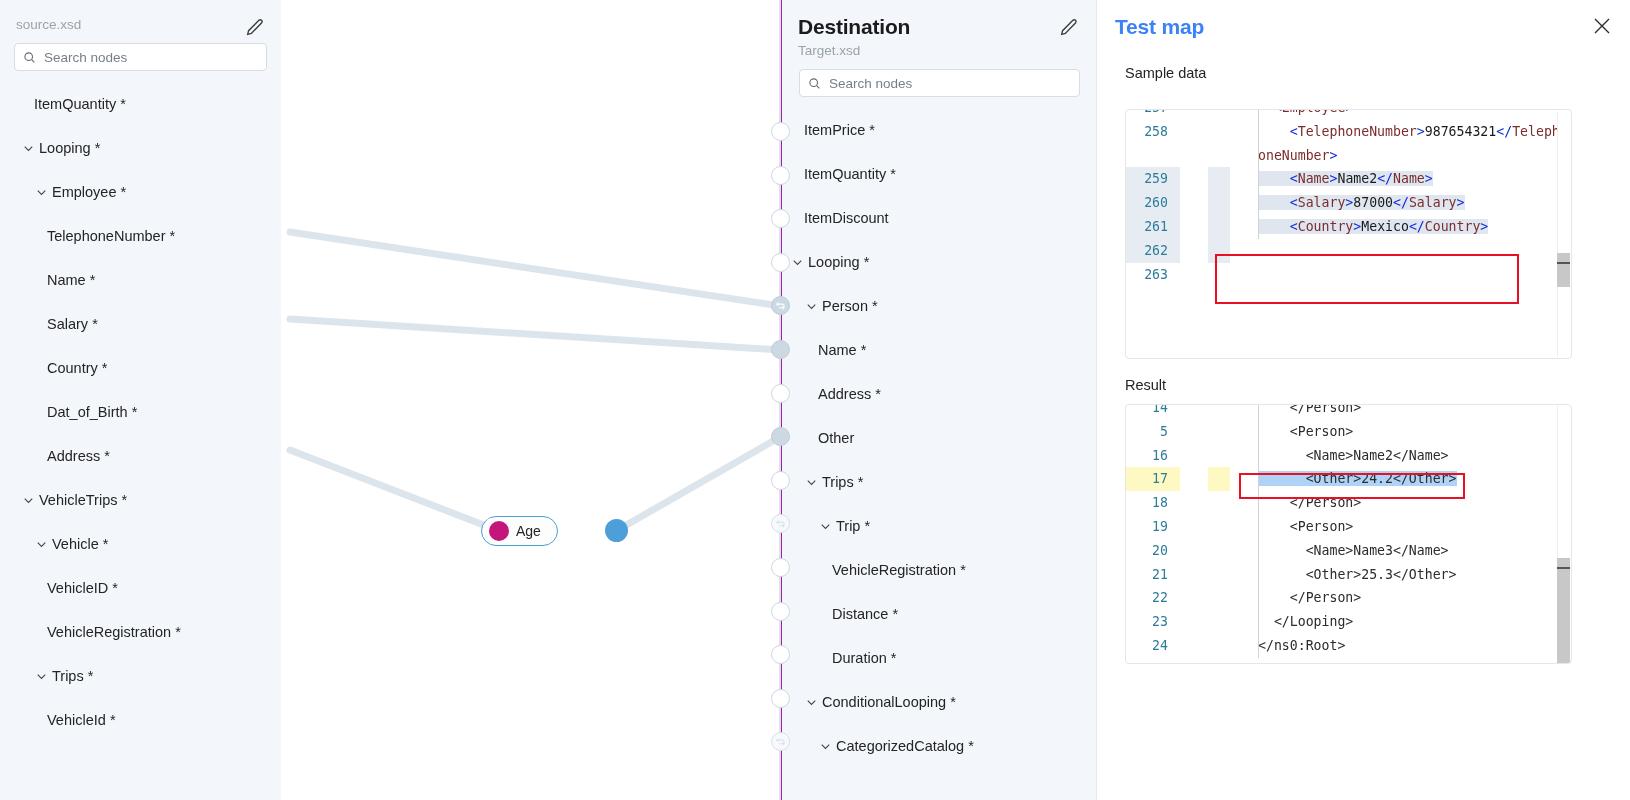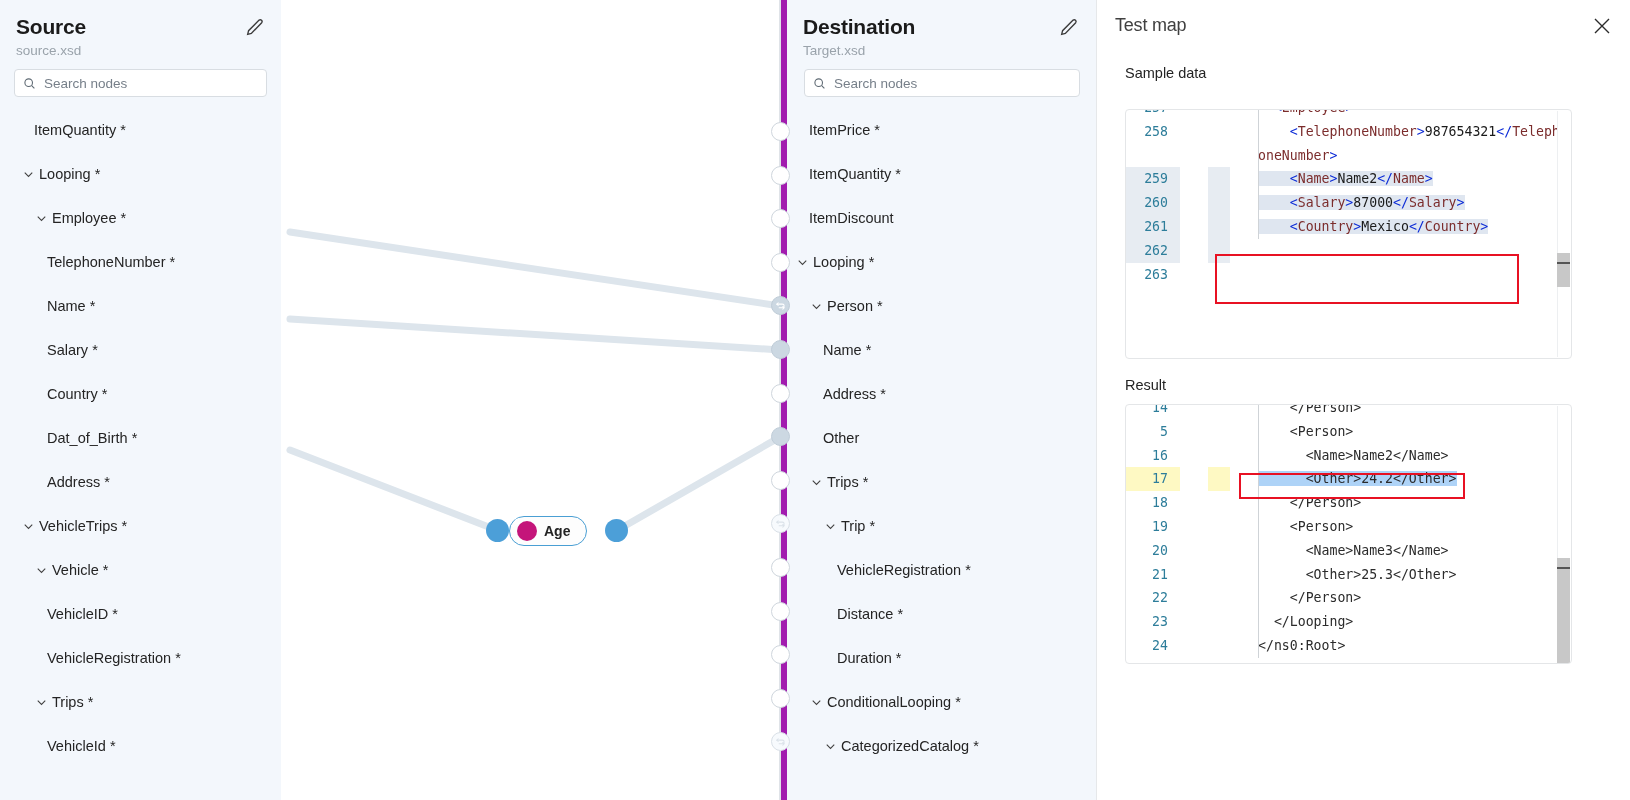--- a/index.html
+++ b/index.html
@@ -11,21 +11,21 @@
   }
   #app { position: relative; width: 1630px; height: 800px; }
 
   
   .schema-panel {
     position: absolute; top: 0; height: 800px;
     background: #f3f7fc;
     overflow: hidden;
   }
   #source-panel { left: 0; width: 281px; }
-  #dest-panel  { left: 781px; width: 315px; border-left: 6px solid #a21caf; }
+  #dest-panel  { left: 781px; width: 315px; border-left: 1px solid #a21caf; }
 
   .panel-head { padding: 14px 16px 0 16px; position: relative; }
   .panel-title {
     font-size: 21px; font-weight: 600; color: #1b1b1b;
     letter-spacing: -0.2px; line-height: 26px;
   }
   .panel-sub { font-size: 13.5px; color: #9aa3ab; margin-top: 2px; line-height: 18px; }
   .edit-icon {
     position: absolute; top: 16px; right: 15px;
     width: 22px; height: 22px; cursor: pointer; color: #3b3b3b;
@@ -99,21 +99,21 @@
   }
 
   
   #testmap {
     position: absolute; left: 1096px; top: 0;
     width: 534px; height: 800px; background: #fff;
     border-left: 1px solid #e6e8ea;
   }
   .tm-title {
     position: absolute; left: 18px; top: 15px;
-    font-size: 18px; font-weight: 400; color: #404040; letter-spacing: -0.2px;
+    font-size: 21px; font-weight: 700; color: #3b82f6; letter-spacing: -0.2px;
   }
   .tm-close {
     position: absolute; right: 16px; top: 14px;
     width: 24px; height: 24px; cursor: pointer; color: #2b2b2b;
   }
   .tm-section-label {
     position: absolute; left: 28px; font-size: 14.5px; color: #242424;
   }
   #lbl-sample { top: 65px; }
   #lbl-result { top: 377px; }
@@ -181,21 +181,20 @@
     height: 2px; background: #555;
   }
 </style>
 </head>
 <body>
 
 <div id="app">
 
   <div class="schema-panel" id="source-panel">
     <div class="panel-head">
-      <div class="panel-title">Source</div>
       <div class="panel-sub">source.xsd</div>
       <span class="edit-icon">
         <svg viewBox="0 0 24 24" fill="none" stroke="currentColor" stroke-width="1.5">
           <path d="M4 20l1-4L16.5 4.5a2 2 0 0 1 2.8 2.8L8 19l-4 1z"></path>
         </svg>
       </span>
     </div>
     <div class="search-box">
       <svg viewBox="0 0 24 24" fill="none" stroke="currentColor" stroke-width="2">
         <circle cx="10.5" cy="10.5" r="7"></circle>
@@ -311,21 +310,21 @@
       <path d="M 9 319 L 499 350" stroke="#dde5ec" stroke-width="7" fill="none" stroke-linecap="round"></path>
 
       <path d="M 9 450 L 218 531" stroke="#dde5ec" stroke-width="7" fill="none" stroke-linecap="round"></path>
 
       <path d="M 335 531 L 499 437" stroke="#dde5ec" stroke-width="7" fill="none" stroke-linecap="round"></path>
     </svg>
 
     <div class="fn-handle" style="left:205px; top:519px;"></div>
     <div class="fn-handle" style="left:324px; top:519px;"></div>
 
-    <div class="fn-node" style="left:228px; top:516px;font-weight:bold;">
+    <div class="fn-node" style="left:200px; top:516px;">
       <span class="fn-icon">
         <svg viewBox="0 0 24 24" fill="none" stroke="currentColor" stroke-width="2.4" stroke-linecap="round">
           <path d="M15.5 4.5a4.5 4.5 0 1 0 4 4l-9.5 9.5-4.5.5.5-4.5z"></path>
           <circle cx="17.2" cy="6.8" r="1.1" fill="currentColor" stroke="none"></circle>
         </svg>
       </span>
       <span class="fn-label">Age</span>
     </div>
   </div>
 

